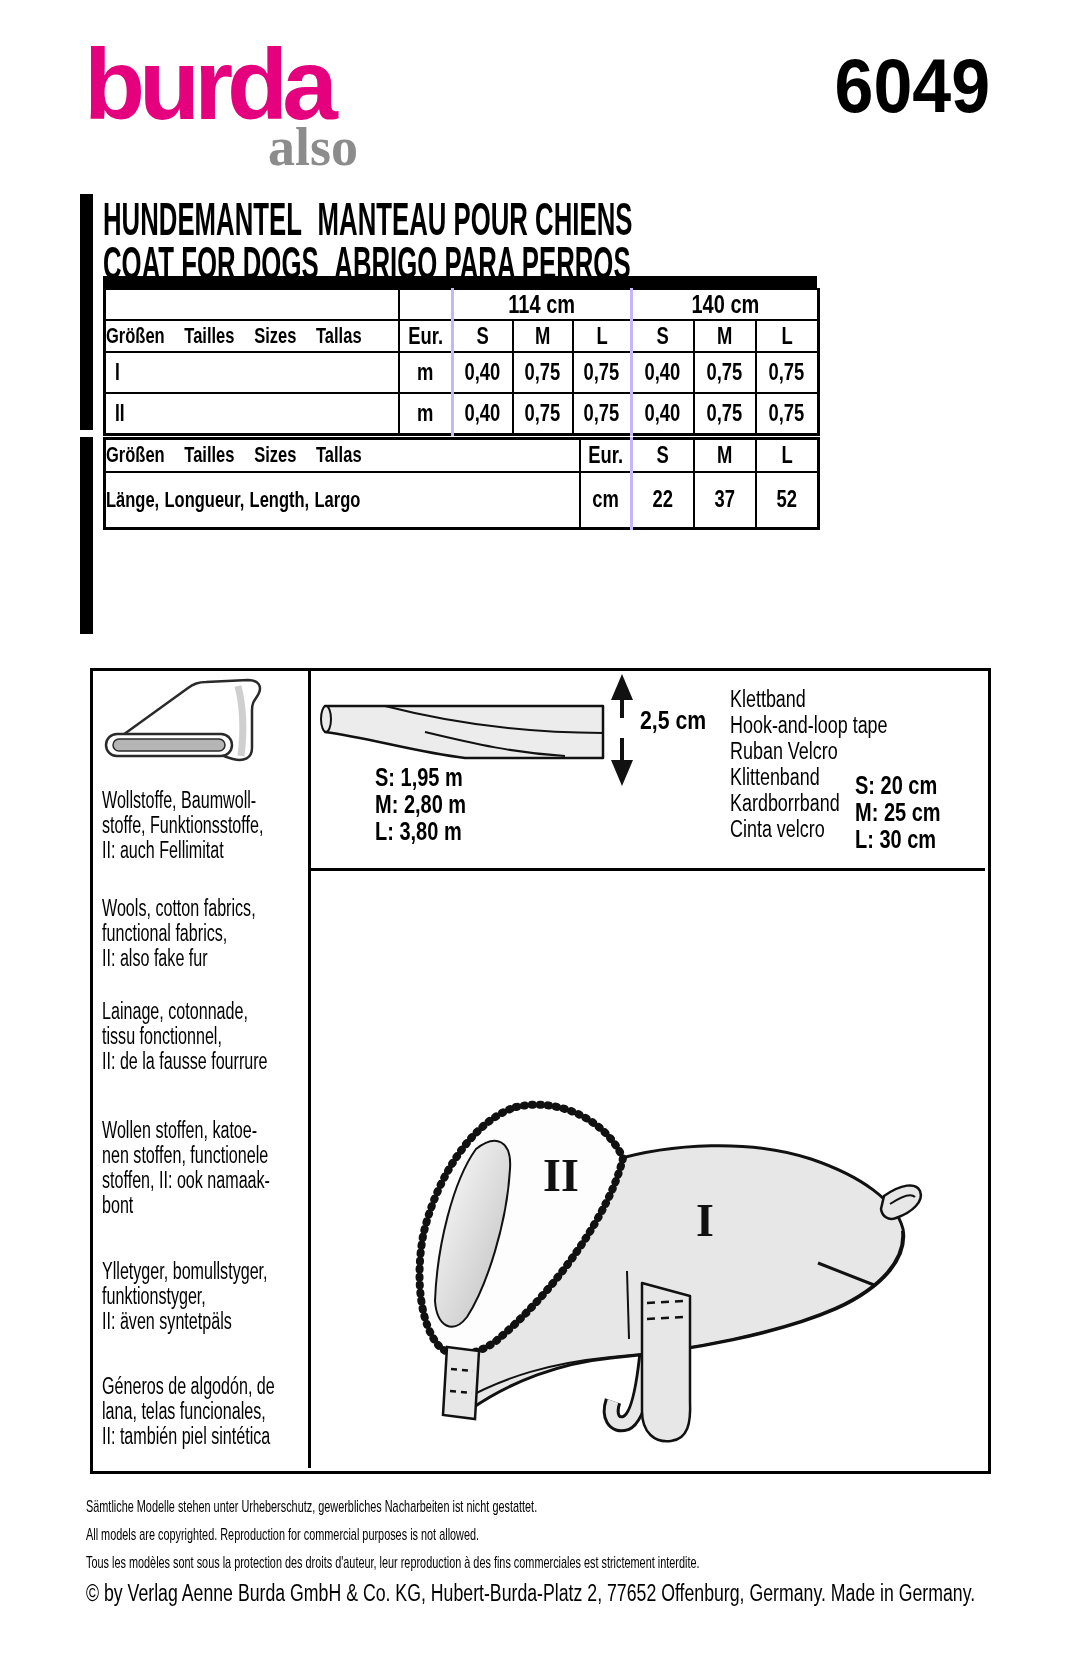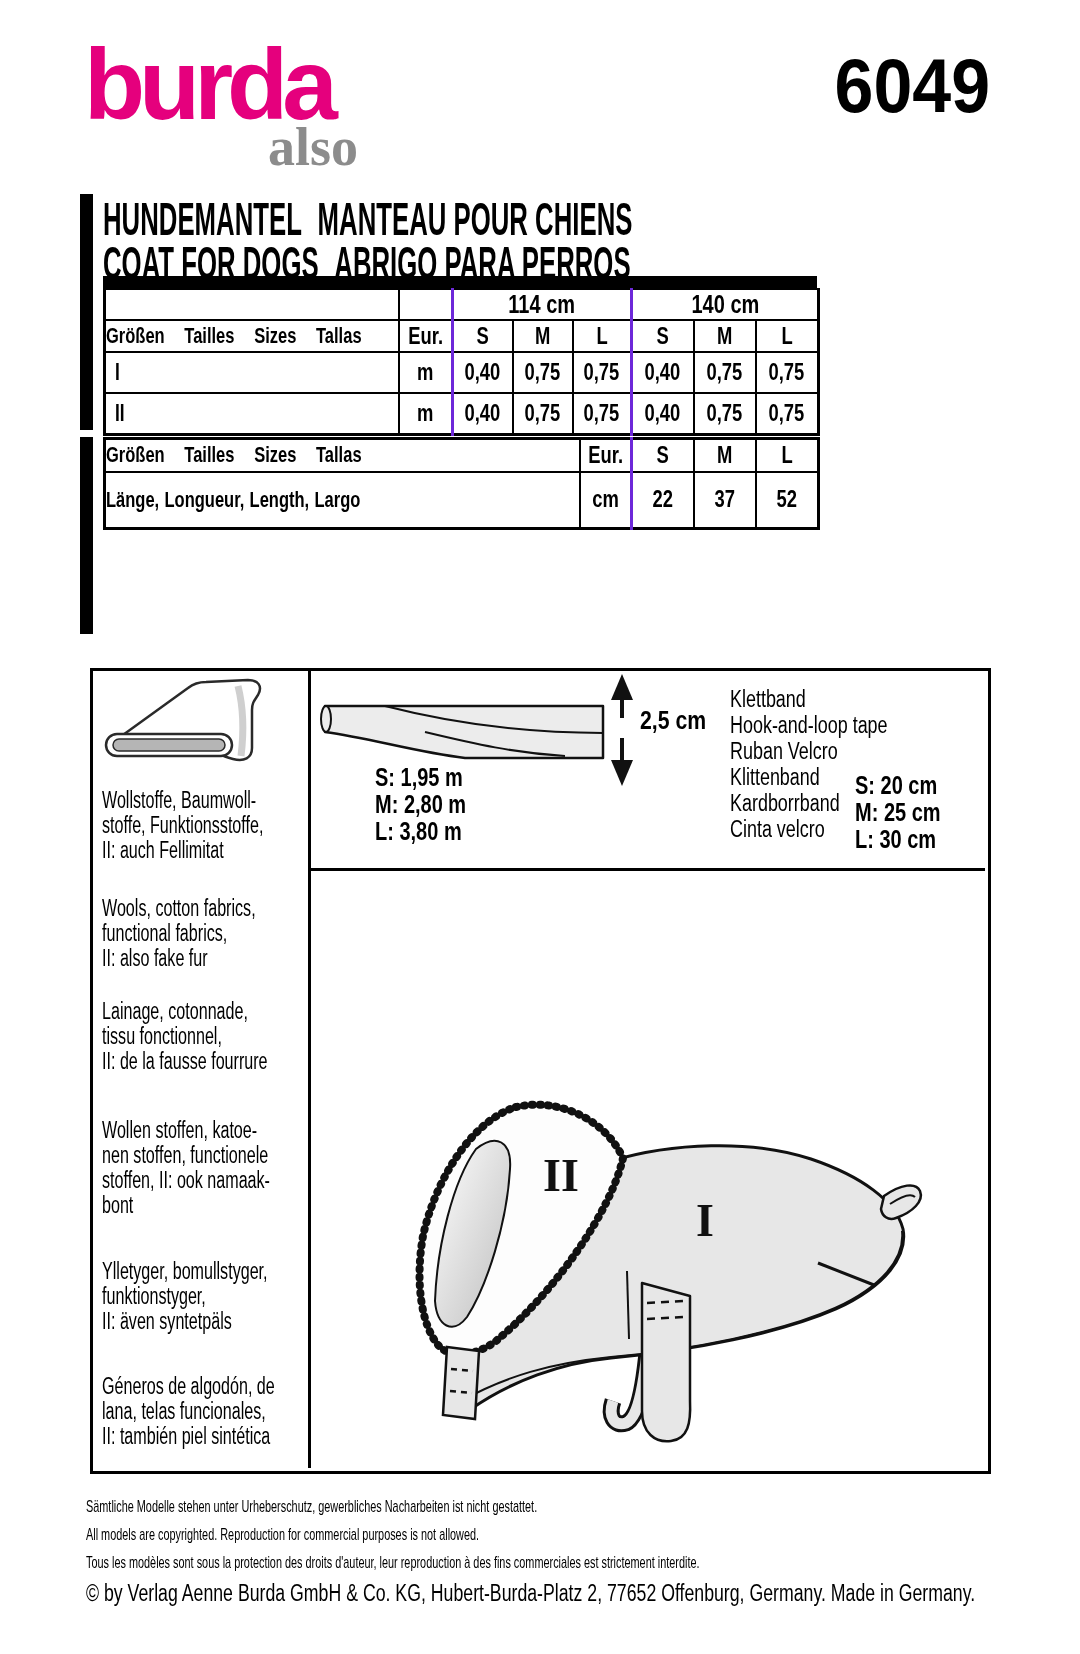--- a/index.html
+++ b/index.html
@@ -13,21 +13,21 @@
   
   .cond{display:inline-block;transform:scaleX(.8);transform-origin:center;}
   .cond-l{display:inline-block;transform:scaleX(.75);transform-origin:left;white-space:pre;}
   
   .title-line{display:flex;gap:28px;font-weight:bold;font-size:46px;line-height:1;
               transform:scaleX(.56);transform-origin:left;white-space:nowrap;}
   .blackbar{background:#000;}
   
   table.pt{border-collapse:collapse;table-layout:fixed;border:3px solid #000;}
   table.pt td{border:2px solid #000;padding:0;vertical-align:middle;overflow:hidden;}
-  table.pt td.bl3{border-left:3px solid #6d28d9;}
+  table.pt td.bl3{border-left:3px solid #c4b5fd;}
   td.lab{text-align:left;padding-left:8px;}
   td.ctr{text-align:center;}
   .h-group{font-weight:bold;font-size:25px;}
   .h-size{font-weight:bold;font-size:23px;}
   .cellnum{font-weight:bold;font-size:23px;}
   .rowlab{font-weight:bold;font-size:23px;}
   .glab{font-weight:bold;font-size:22px;word-spacing:7px;}
   
   .box{border:3px solid #000;}
   .para{font-size:23px;line-height:25px;white-space:pre-line;transform:scaleX(.7);transform-origin:left top;width:300px;}

